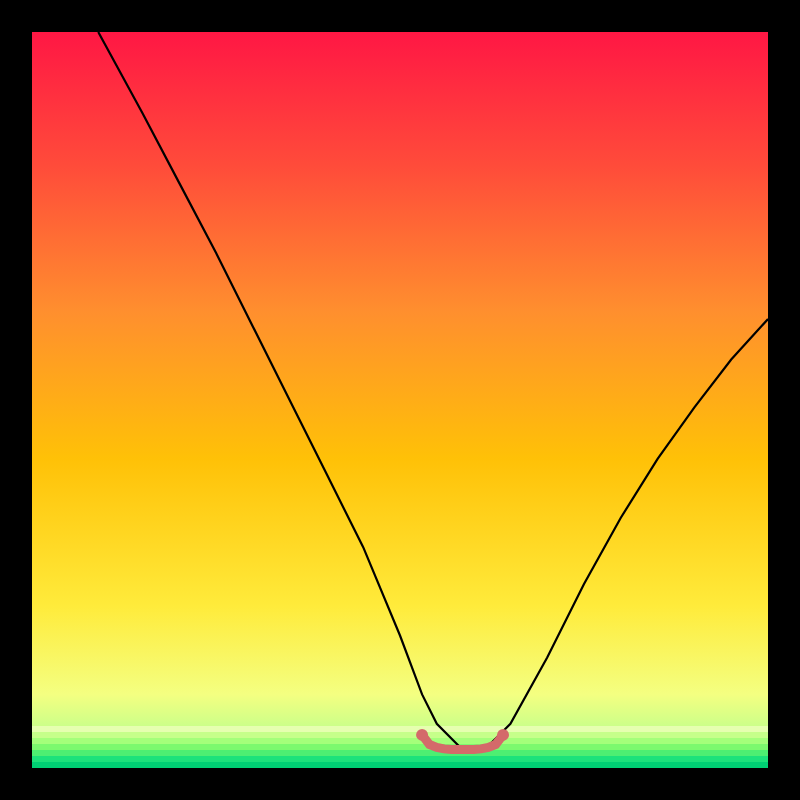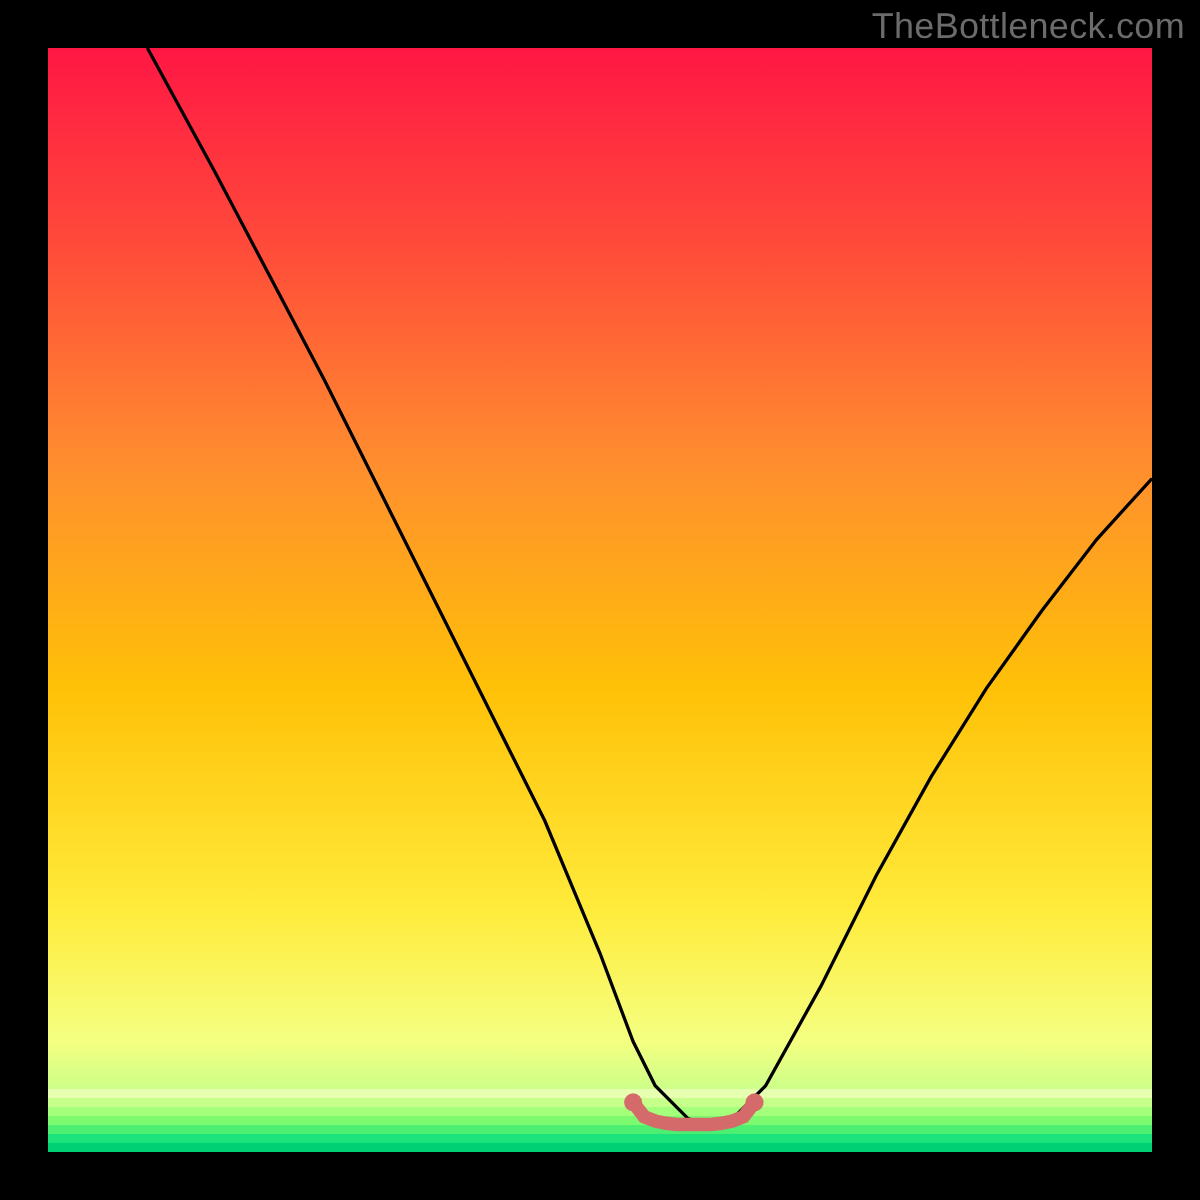--- a/index.html
+++ b/index.html
@@ -36,21 +36,20 @@
   }
   svg {
     display: block;
   }
 </style>
 </head>
 <body>
 
 <div class="frame">
 
-  <div class="watermark">TheBottleneck.com</div>
 
   <div class="plot-wrap">
     <svg width="736" height="736" viewBox="0 0 736 736" preserveAspectRatio="none">
       <defs>
         <linearGradient id="bgGrad" x1="0" y1="0" x2="0" y2="1">
           <stop id="g0" offset="0%" stop-color="#ff1744"></stop>
           <stop id="g1" offset="18%" stop-color="#ff4b3a"></stop>
           <stop id="g2" offset="38%" stop-color="#ff8f2e"></stop>
           <stop id="g3" offset="58%" stop-color="#ffc107"></stop>
           <stop id="g4" offset="78%" stop-color="#ffeb3b"></stop>

